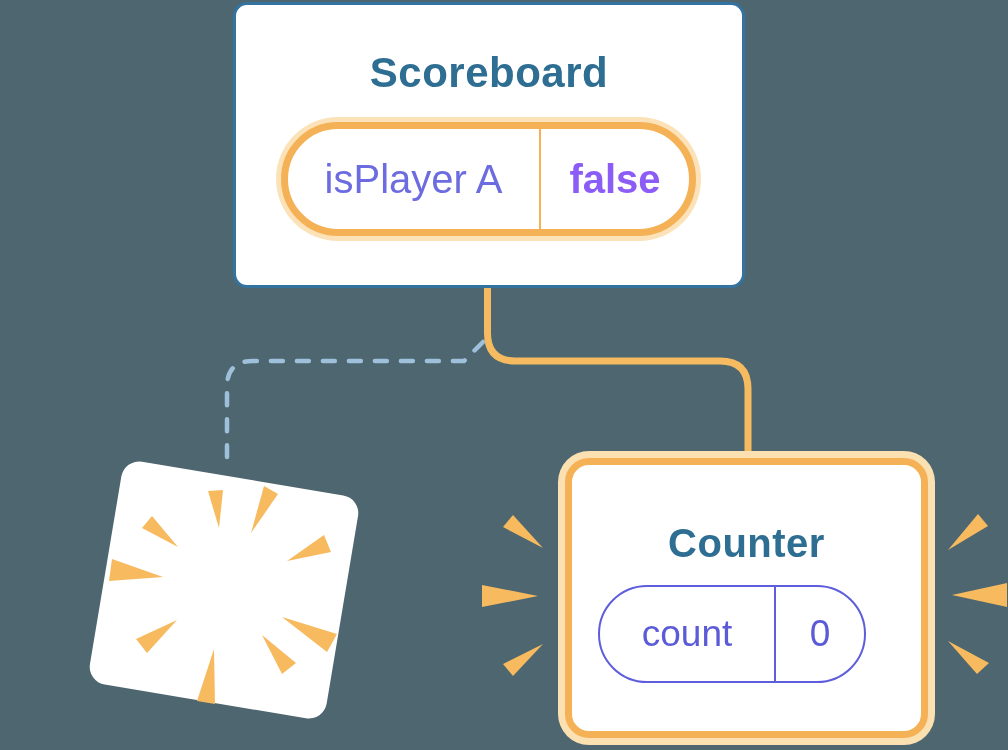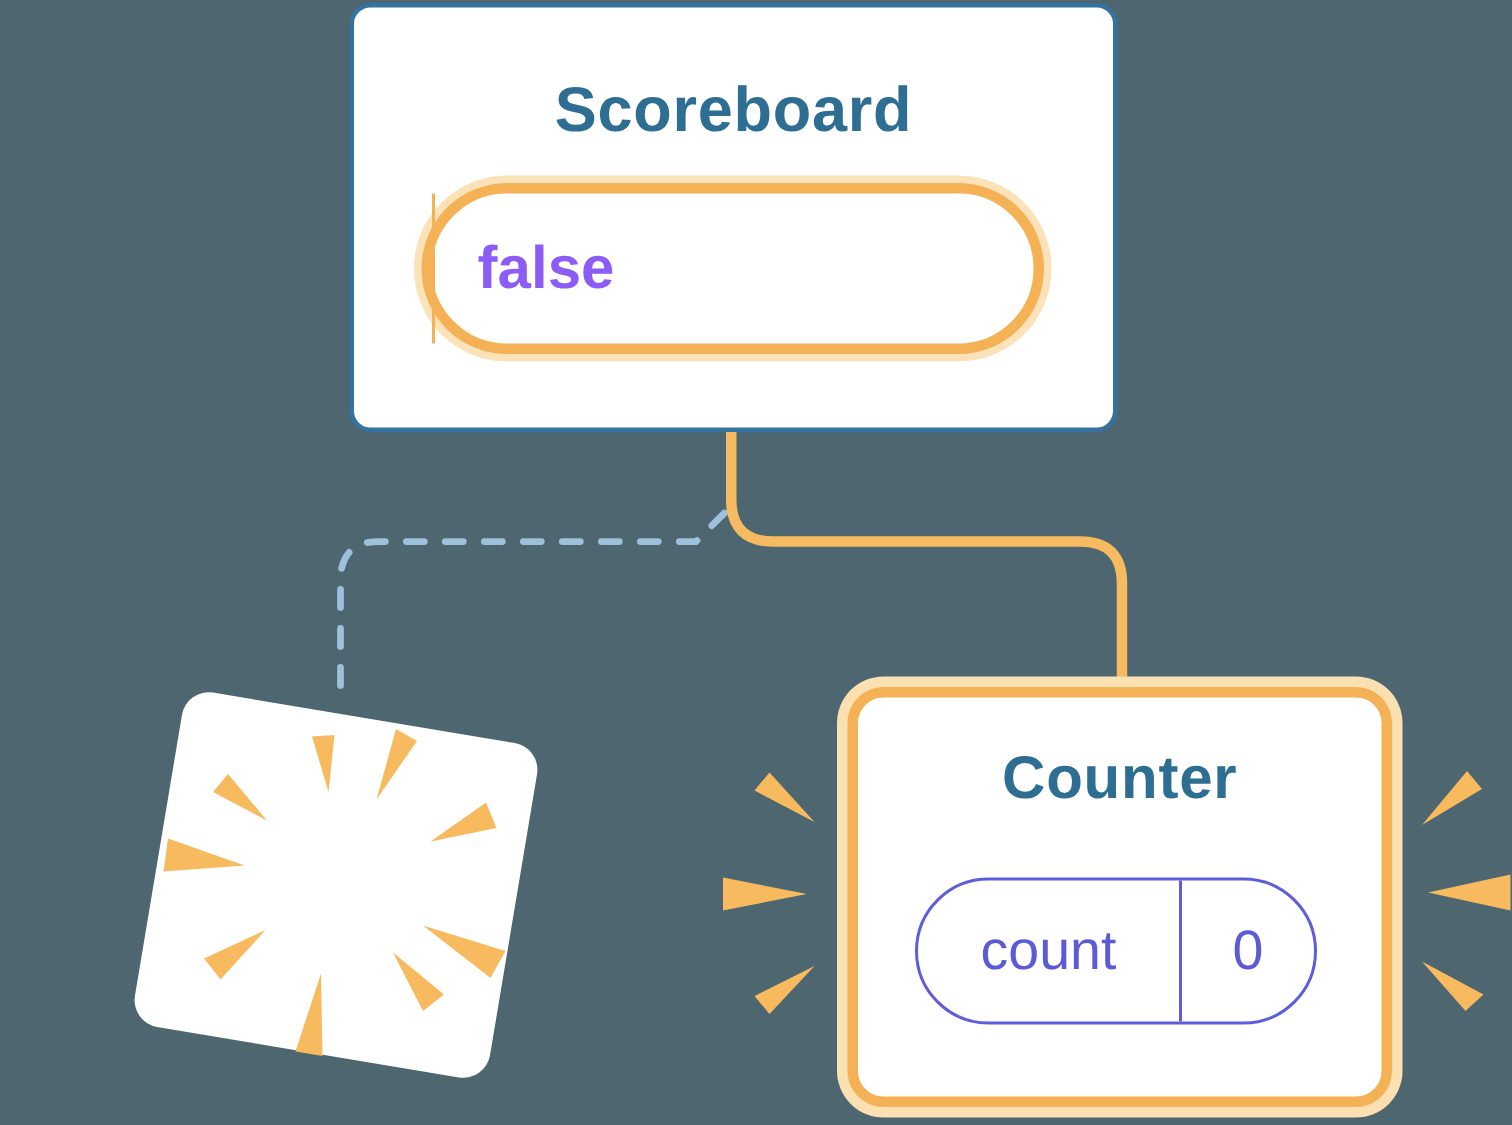--- a/index.html
+++ b/index.html
@@ -75,23 +75,23 @@
     position: absolute;
     left: 565px; top: 458px;
     width: 363px; height: 280px;
     box-sizing: border-box;
     background: #ffffff;
     border: 7px solid #F5B155;
     border-radius: 24px;
     box-shadow: 0 0 0 7px #FBE0B2;
     z-index: 2;
   }
-  .counter-card .card-title { top: 32px; font-size: 40px; }
+  .counter-card .card-title { top: 56px; font-size: 40px; }
   .pill-purple {
-    left: 38px; top: 120px;
+    left: 26px; top: 120px;
     width: 268px; height: 98px;
     border: 2px solid #5E5EDC;
     border-radius: 999px;
   }
   .pill-purple .pill-cell { font-size: 37px; color: #5B5BD8; }
   .pill-purple .pill-key { flex: 1 1 auto; }
   .pill-purple .pill-divider { width: 2px; background: #5E5EDC; }
   .pill-purple .pill-value { width: 88px; }
 </style>
 </head>
@@ -135,20 +135,21 @@
 
     <g fill="#F6B85C">
       <path d="M 702 91 Q 706 108 723 112 Q 706 116 702 133 Q 698 116 681 112 Q 698 108 702 91 Z"></path>
       <path d="M 719 132 Q 721.5 142.5 732 145 Q 721.5 147.5 719 158 Q 716.5 147.5 706 145 Q 716.5 142.5 719 132 Z"></path>
     </g>
   </svg>
 
   <div class="scoreboard-card">
     <div class="card-title">Scoreboard</div>
     <div class="state-pill pill-yellow">
+      <div class="pill-cell pill-key">isPlayer A</div>
       <div class="pill-divider"></div>
       <div class="pill-cell pill-value">false</div>
     </div>
   </div>
 
   <div class="counter-card">
     <div class="card-title">Counter</div>
     <div class="state-pill pill-purple">
       <div class="pill-cell pill-key">count</div>
       <div class="pill-divider"></div>

